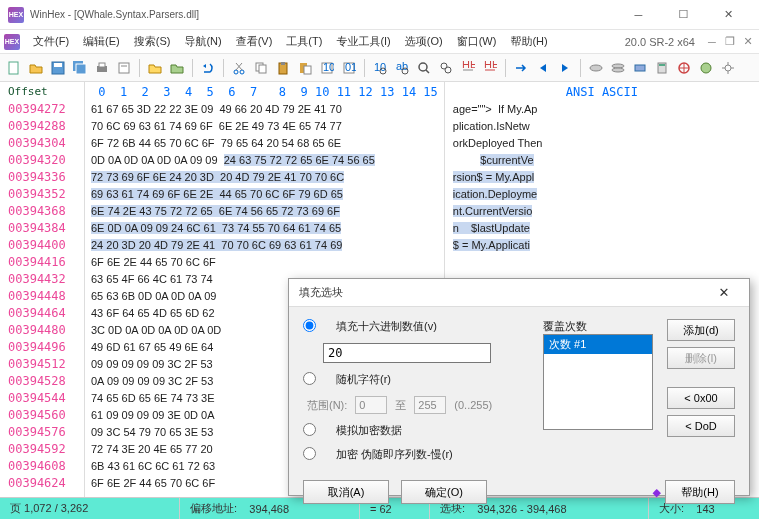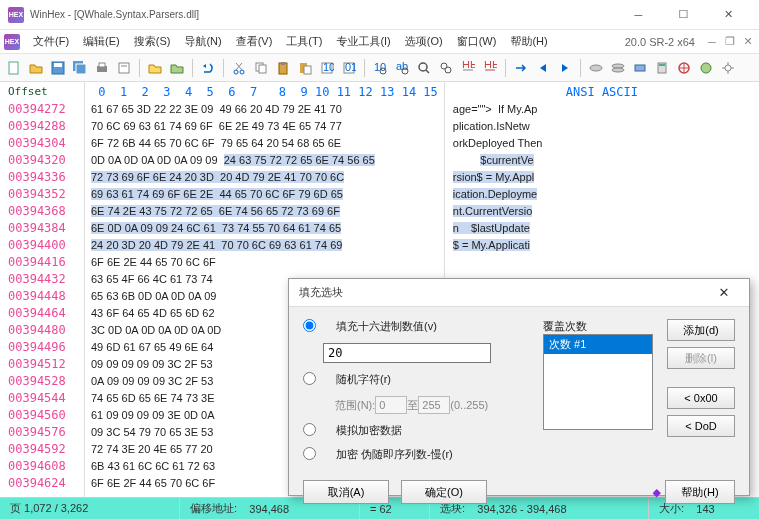--- a/index.html
+++ b/index.html
@@ -34,21 +34,21 @@
 .dialog{position:absolute;left:288px;top:278px;width:462px;height:218px;background:#f0f0f0;border:1px solid #9a9a9a;box-shadow:3px 3px 10px rgba(0,0,0,.3)}
 .dlg-title{height:28px;background:#fff;border-bottom:1px solid #ddd;display:flex;align-items:center;padding:0 10px;color:#333;font-size:12px}
 .dlg-close{margin-left:auto;width:30px;height:22px;display:flex;align-items:center;justify-content:center;color:#333;font-size:13px}
 .dlg-body{padding:12px 14px;display:flex;gap:14px}
 .dlg-left{flex:1}
 .dlg-right{display:flex;flex-direction:column;gap:6px}
 .radiogrp{display:flex;flex-direction:column;gap:9px}
 .radio{display:flex;align-items:flex-start;gap:20px;color:#222}
 .radio input{margin:0}
 .hexinput{width:168px;height:20px;border:1px solid #777;padding:1px 4px;font-family:Consolas,monospace;font-size:12px;margin-left:20px;background:#fff}
-.rangerow{display:flex;align-items:center;gap:0;margin-left:32px;color:#888;font-size:11px}
+.rangerow{display:flex;align-items:center;gap:8px;margin-left:4px;color:#888;font-size:11px}
 .numbox{width:32px;height:18px;border:1px solid #bbb;background:#f5f5f5;padding:0 3px;font-size:11px;color:#888}
 .grplabel{color:#222;}
 .listbox{width:110px;height:96px;border:1px solid #888;background:#fff;font-size:11px}
 .listitem{background:#0078d7;color:#fff;padding:2px 5px}
 .dbtn{width:68px;height:22px;border:1px solid #999;background:linear-gradient(#fdfdfd,#e8e8e8);font-size:11px;display:flex;align-items:center;justify-content:center;cursor:default}
 .dbtn.disabled{color:#999}
 .dlg-foot{display:flex;gap:12px;justify-content:center;align-items:center;padding:6px 14px 10px}
 .dlg-foot .dbtn{width:86px;height:24px}
 .helpbtn{margin-left:auto;display:flex;align-items:center;gap:4px}
 svg{display:block}

